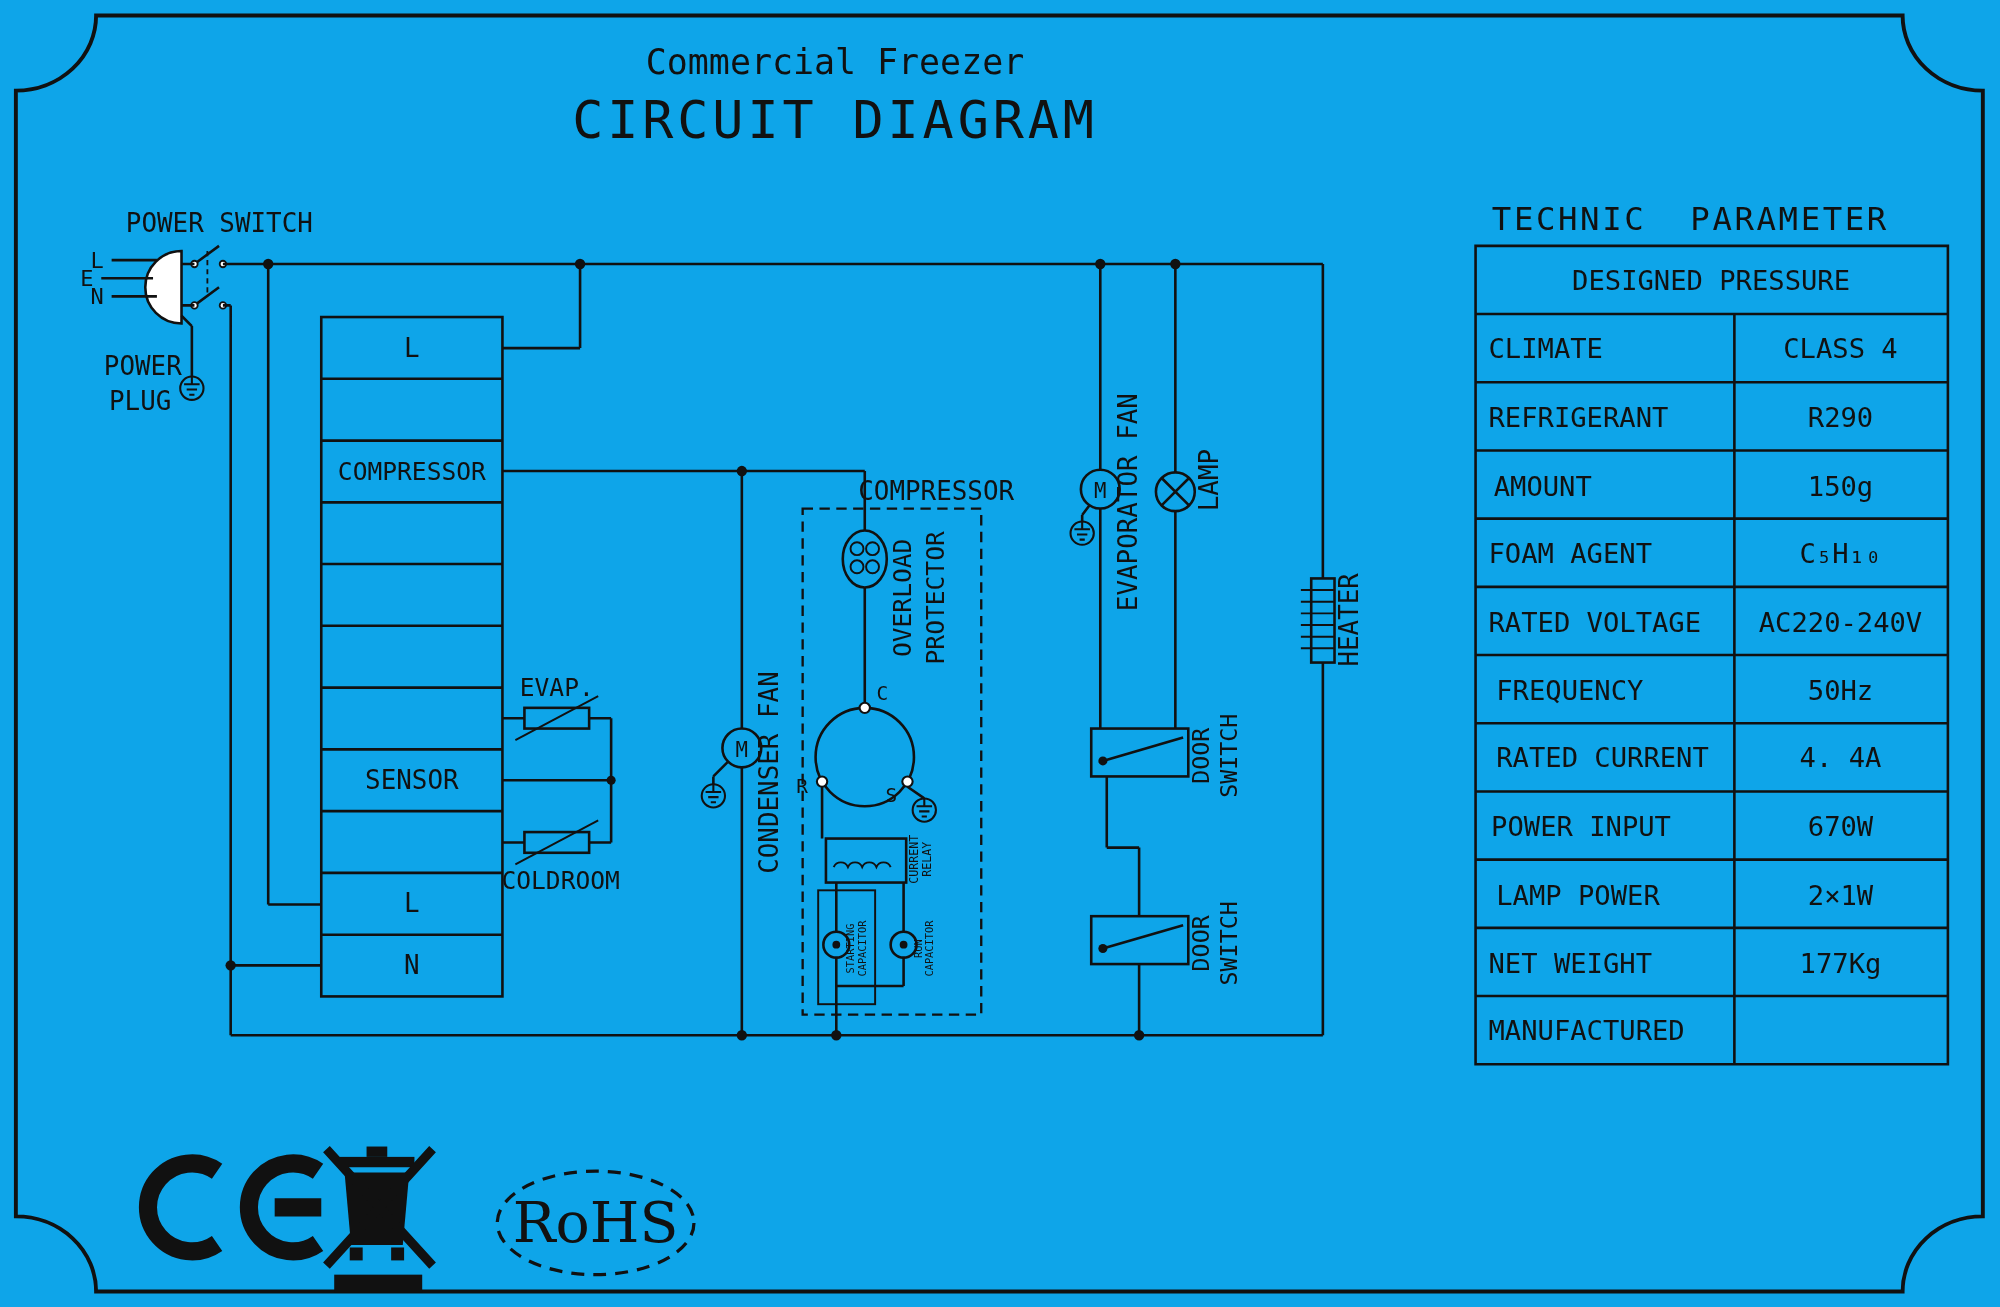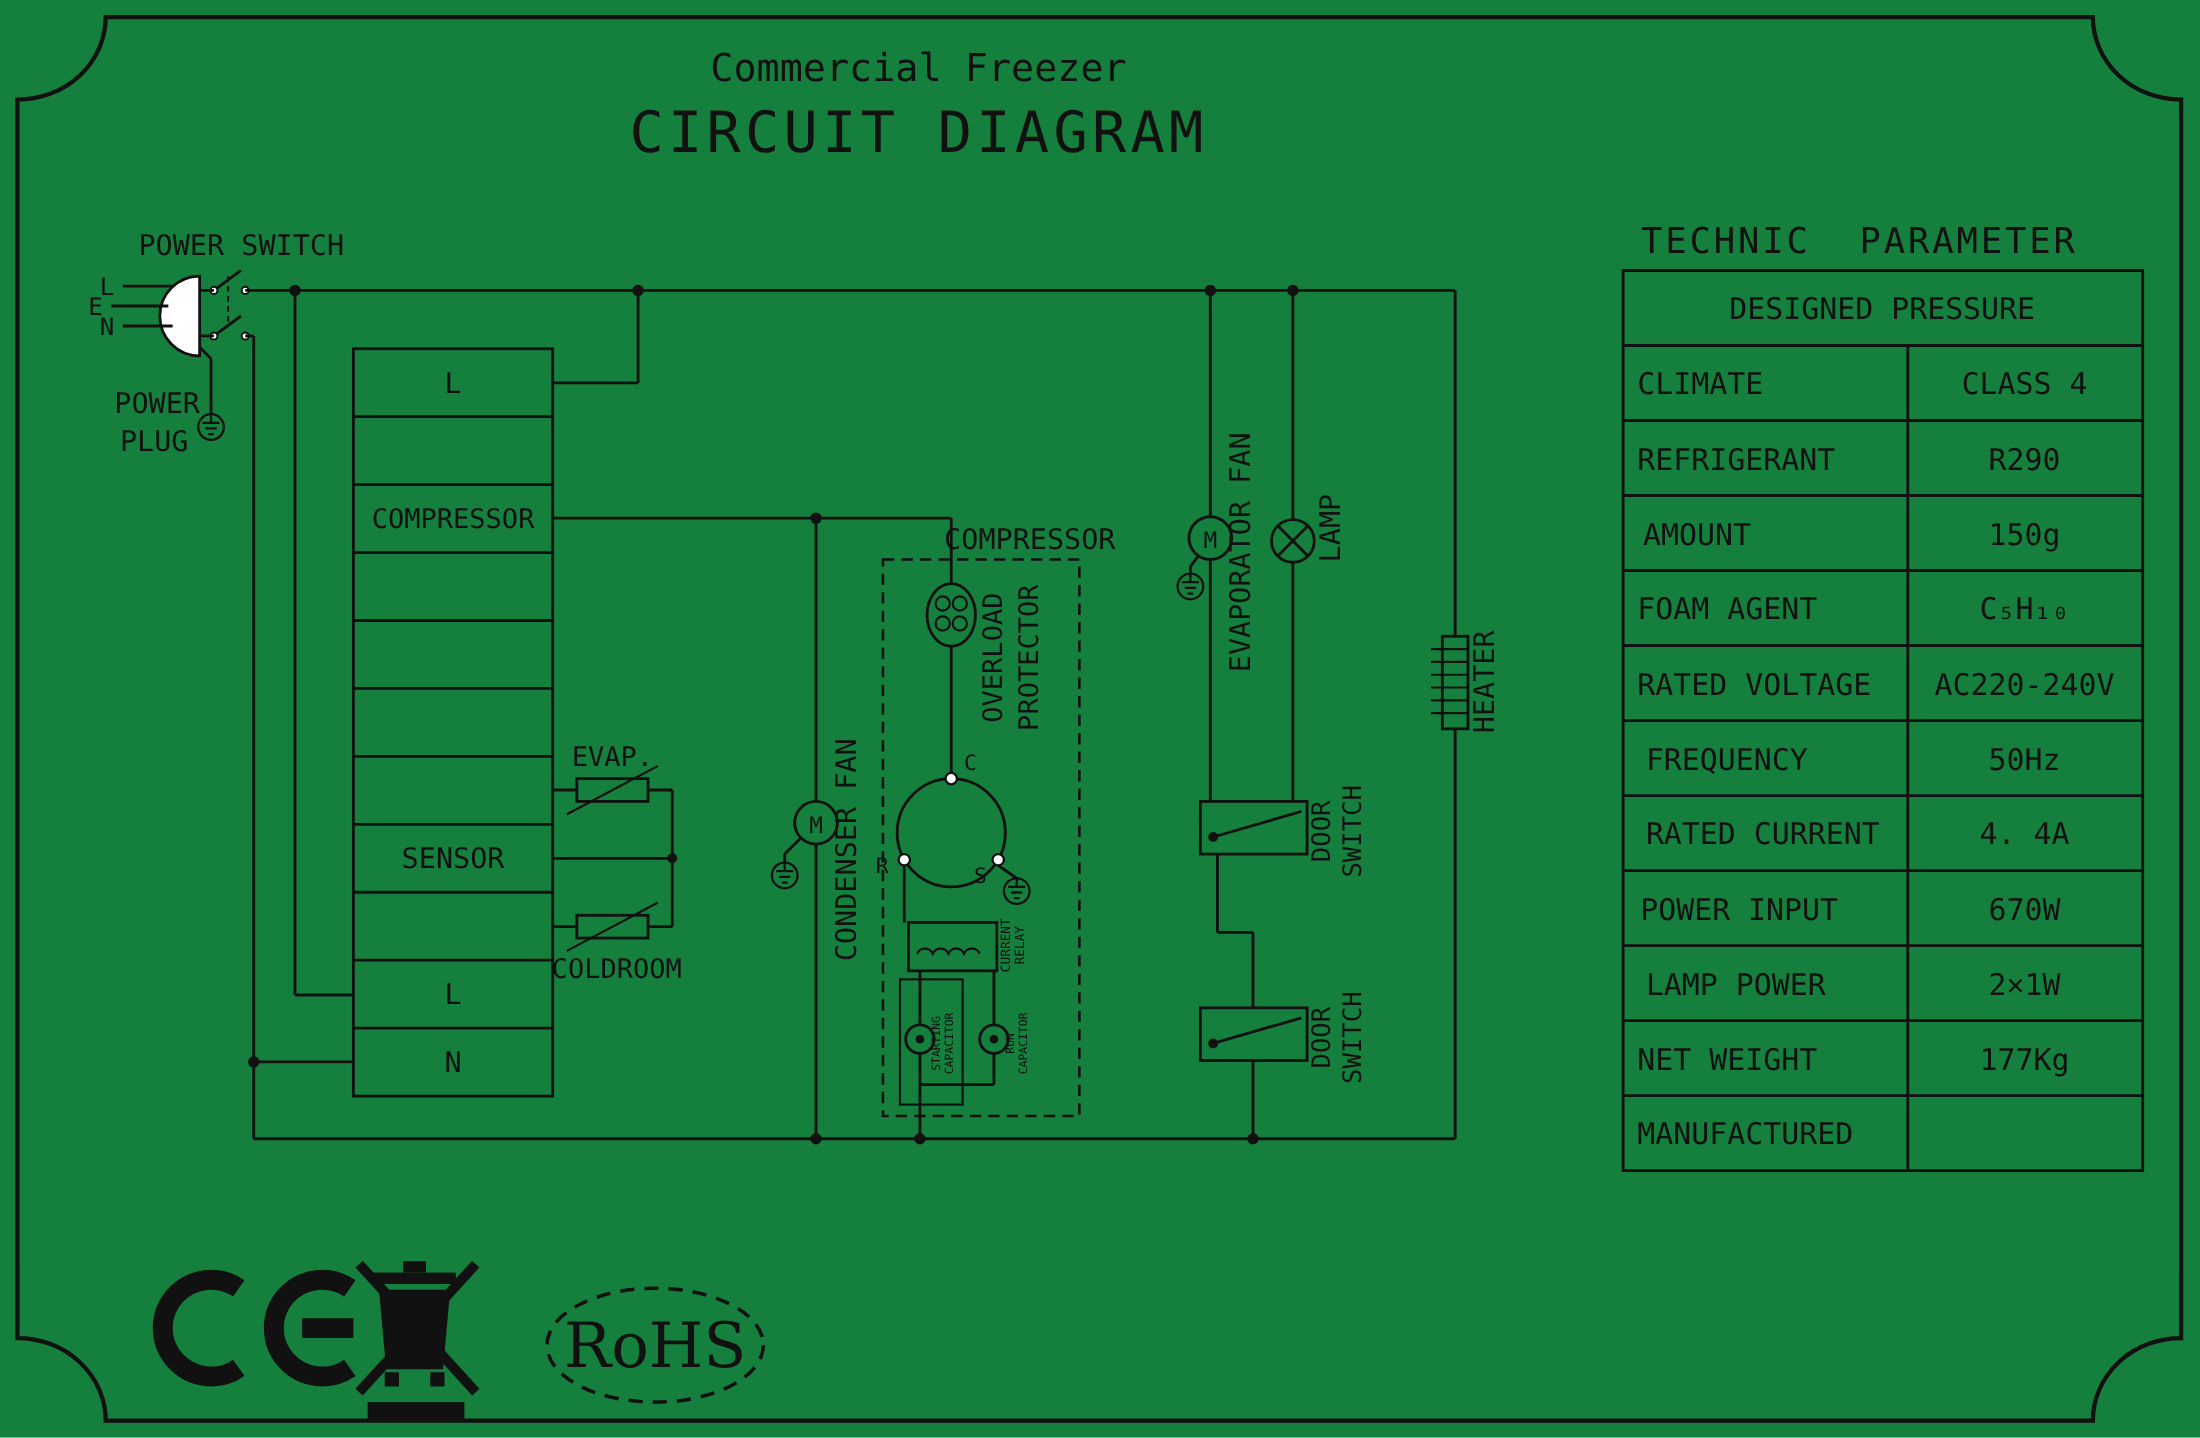--- a/index.html
+++ b/index.html
@@ -1,16 +1,16 @@
 <!DOCTYPE html>
 <html><head>
 <meta charset="utf-8">
 <style>
   html,body{margin:0;padding:0;background:#ffffff;}
-  .sheet{width:2000px;height:1307px;background:#15803d;position:relative;overflow:hidden;}
+  .sheet{width:2000px;height:1307px;background:#0ea5e9;position:relative;overflow:hidden;}
   svg{display:block;}
   svg text{font-family:"DejaVu Sans Mono","Liberation Mono",monospace;fill:#111;}
   .serif{font-family:"DejaVu Serif","Liberation Serif",serif;}
   .ln{stroke:#111;stroke-width:2;fill:none;}
   .thin{stroke:#111;stroke-width:1.5;fill:none;}
   .boxln{stroke:#111;stroke-width:2;fill:none;}
   .dashln{stroke:#111;stroke-width:1.8;fill:none;stroke-dasharray:8 5;}
   .dot{fill:#111;stroke:none;}
   .white{fill:#ffffff;}
   .blk{fill:#111;stroke:none;}

